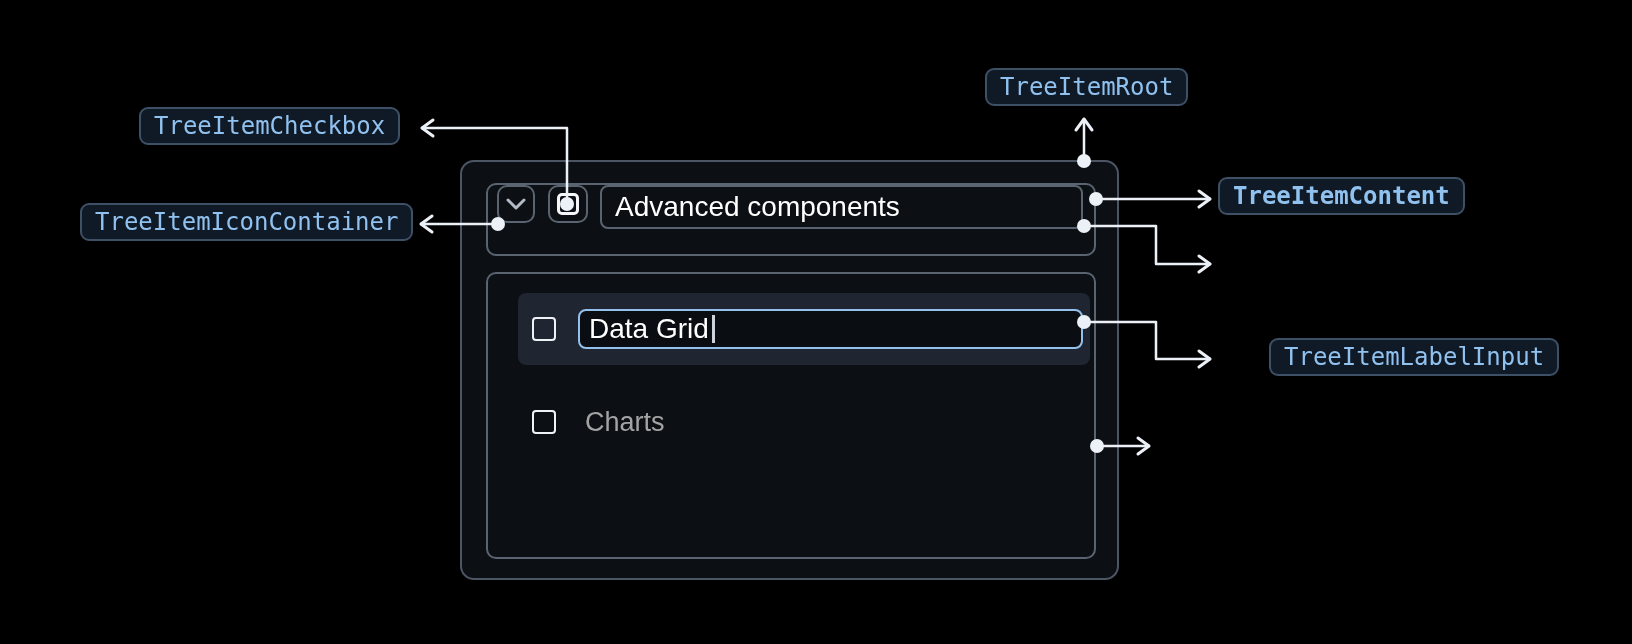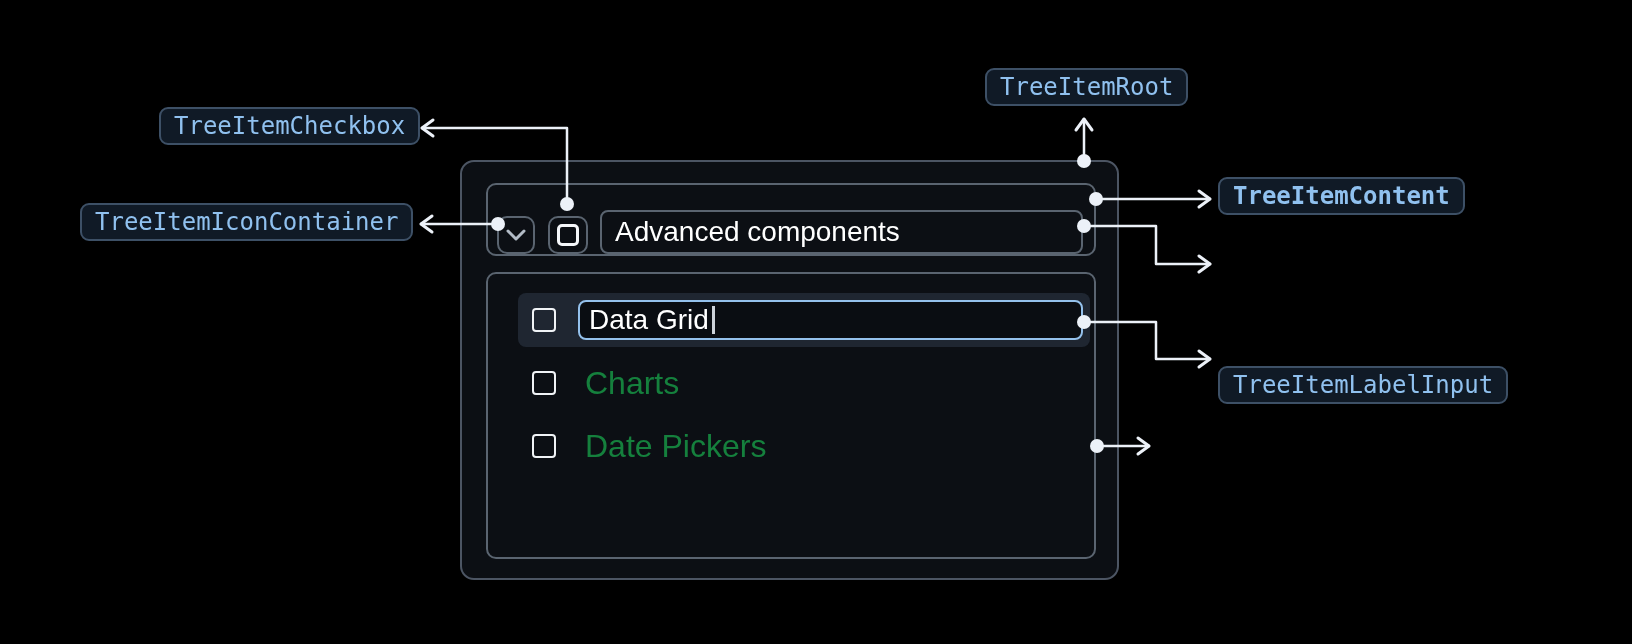--- a/index.html
+++ b/index.html
@@ -9,37 +9,37 @@
   }
 
   
   .chip {
     position:absolute; height:24px; display:flex; align-items:center;
     padding:17px 13px; box-sizing:border-box; white-space:nowrap;
     background:#101a26; border:2px solid #3d5066; border-radius:9px;
     color:#90c1ef; font-family:"DejaVu Sans Mono", monospace; font-size:24px;
   }
   .chip-root            { left:985px;  top:68px;  }
-  .chip-checkbox        { left:159px;  top:107px;justify-content:flex-end; }
+  .chip-checkbox        { left:139px;  top:107px;justify-content:flex-end; }
   .chip-icon-container  { left:80px;   top:203px; }
   .chip-content         { left:1218px; top:177px;font-weight:bold; }
   .chip-label           { left:1218px; top:243px; }
-  .chip-label-input     { left:1218px; top:338px;margin-top:28px; }
+  .chip-label-input     { left:1269px; top:338px; }
   .chip-group-transition{ left:1160px; top:425px; }
 
   
   .tree-root {
     position:absolute; left:460px; top:160px; width:659px; height:420px;
     background:#0c0f14; border:2px solid #4c5563; border-radius:14px;
     box-sizing:border-box;
   }
   .tree-content {
     position:absolute; left:24px; top:21px; width:610px; height:73px;
     border:2px solid #5a6470; border-radius:10px; box-sizing:border-box;
-    display:flex; align-items:flex-end; padding:0 11px 0 9px;
+    display:flex; align-items:flex-start; padding:0 11px 0 9px;
   }
   .icon-btn {
     width:38px; height:38px; flex:none; margin-right:13px;
     border:2px solid #5a6470; border-radius:10px; background:transparent;
     display:flex; align-items:center; justify-content:center; box-sizing:border-box;
     padding:0; cursor:pointer;
   }
   .checkbox-frame {
     width:40px; height:38px; flex:none; margin-right:12px;
     border:2px solid #5a6470; border-radius:10px;
@@ -53,29 +53,29 @@
     flex:1; height:44px; border:2px solid #5a6470; border-radius:8px;
     display:flex; align-items:center; padding-left:13px; box-sizing:border-box;
     font-size:28px; color:#ffffff;
   }
   .tree-group {
     position:absolute; left:24px; top:110px; width:610px; height:287px;
     border:2px solid #5a6470; border-radius:10px; box-sizing:border-box;
     padding:19px 4px 0 30px;
   }
   .tree-row {
-    height:54px; display:flex; align-items:center; padding-left:14px;
-    border-radius:8px; margin-bottom:9px; box-sizing:border-box;
+    height:72px; display:flex; align-items:center; padding-left:14px;
+    border-radius:8px; margin-bottom:21px; box-sizing:border-box;
   }
   .tree-row.editing { background:#1f2631; }
   .row-checkbox {
     width:24px; height:24px; flex:none;
     border:2.5px solid #f0f3f6; border-radius:4px; box-sizing:border-box;
   }
-  .row-label { margin-left:29px; font-size:32px; color:#15803d; white-space:nowrap; }
+  .row-label { margin-left:29px; font-size:27px; color:#a3a3a3; white-space:nowrap; }
   .editing .row-checkbox { margin-right:22px; }
   .label-input {
     flex:1; height:40px; margin-right:7px;
     background:#0a0d12; border:2px solid #94c1ec; border-radius:8px;
     display:flex; align-items:center; padding-left:9px; box-sizing:border-box;
     font-size:28px; color:#ffffff;
   }
   .caret { width:3px; height:28px; background:#cdd3da; margin-left:3px; flex:none; }
 
   
@@ -112,24 +112,20 @@
           <span>Data Grid</span>
           <span class="caret"></span>
         </div>
       </div>
 
       <div class="tree-row">
         <span class="row-checkbox"></span>
         <span class="row-label">Charts</span>
       </div>
 
-      <div class="tree-row">
-        <span class="row-checkbox"></span>
-        <span class="row-label">Date Pickers</span>
-      </div>
 
 
     </div>
   </div>
 
   <div class="chip chip-root">
     <span>TreeItemRoot</span>
   </div>
   <div class="chip chip-checkbox">
     <span>TreeItemCheckbox</span>

